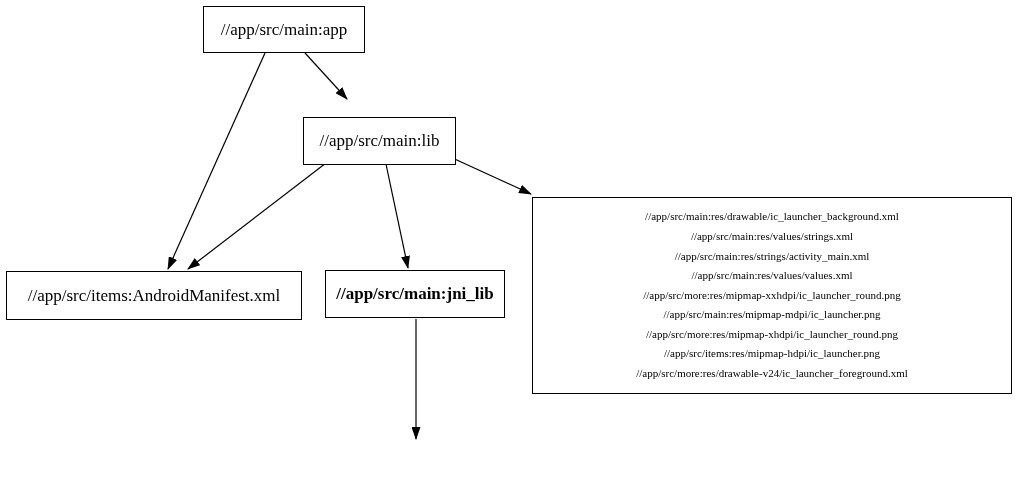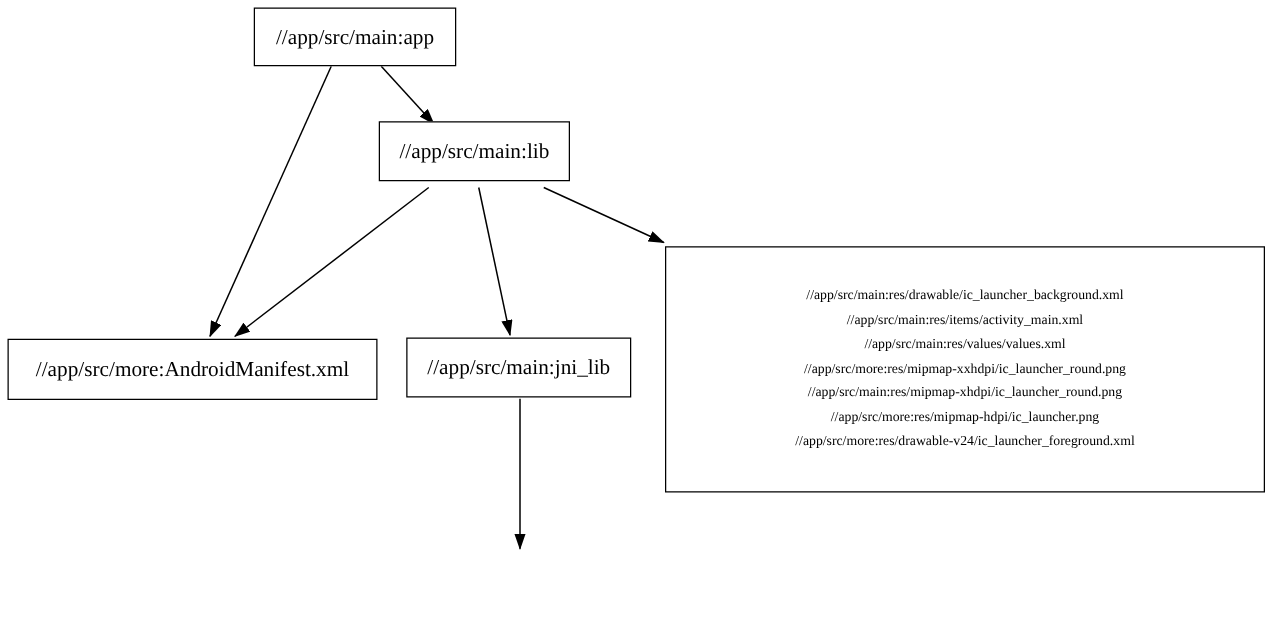--- a/index.html
+++ b/index.html
@@ -46,23 +46,23 @@
     justify-content: center;
     text-align: center;
     font-size: 11px;
   }
   .node-multiline .res-line {
     line-height: 19.6px;
     white-space: nowrap;
   }
   
   #node-app            { left: 203px; top: 6px;   width: 162px; height: 47px; }
-  #node-lib            { left: 303px; top: 97px; width: 153px; height: 48px; }
+  #node-lib            { left: 303px; top: 117px; width: 153px; height: 48px; }
   #node-manifest       { left: 6px;   top: 271px; width: 296px; height: 49px; }
-  #node-jni-lib        { left: 325px; top: 270px; width: 180px; height: 48px; }
+  #node-jni-lib        { left: 325px; top: 270px; width: 180px; height: 48px; font-weight: bold; }
   #node-resources      { left: 532px; top: 197px; width: 480px; height: 197px; }
   #node-native-lib-cpp { left: 280px; top: 441px; width: 270px; height: 47px; }
 </style>
 </head>
 <body>
 
 <div id="canvas">
 
   <svg id="edges" viewBox="0 0 1018 496" xmlns="http://www.w3.org/2000/svg">
     <defs>
@@ -80,31 +80,33 @@
 
   <div id="node-app" class="node">
     <span>//app/src/main:app</span>
   </div>
 
   <div id="node-lib" class="node">
     <span>//app/src/main:lib</span>
   </div>
 
   <div id="node-manifest" class="node">
-    <span>//app/src/more:AndroidManifest.xml</span>
+    <span>//app/src/items:AndroidManifest.xml</span>
   </div>
 
   <div id="node-jni-lib" class="node">
     <span>//app/src/main:jni_lib</span>
   </div>
 
   <div id="node-resources" class="node-multiline">
     <div class="res-line">//app/src/main:res/drawable/ic_launcher_background.xml</div>
-    <div class="res-line">//app/src/main:res/items/activity_main.xml</div>
+    <div class="res-line">//app/src/main:res/values/strings.xml</div>
+    <div class="res-line">//app/src/main:res/strings/activity_main.xml</div>
     <div class="res-line">//app/src/main:res/values/values.xml</div>
     <div class="res-line">//app/src/more:res/mipmap-xxhdpi/ic_launcher_round.png</div>
-    <div class="res-line">//app/src/main:res/mipmap-xhdpi/ic_launcher_round.png</div>
-    <div class="res-line">//app/src/more:res/mipmap-hdpi/ic_launcher.png</div>
+    <div class="res-line">//app/src/main:res/mipmap-mdpi/ic_launcher.png</div>
+    <div class="res-line">//app/src/more:res/mipmap-xhdpi/ic_launcher_round.png</div>
+    <div class="res-line">//app/src/items:res/mipmap-hdpi/ic_launcher.png</div>
     <div class="res-line">//app/src/more:res/drawable-v24/ic_launcher_foreground.xml</div>
   </div>
 
 
 </div>
 
 </body></html>

